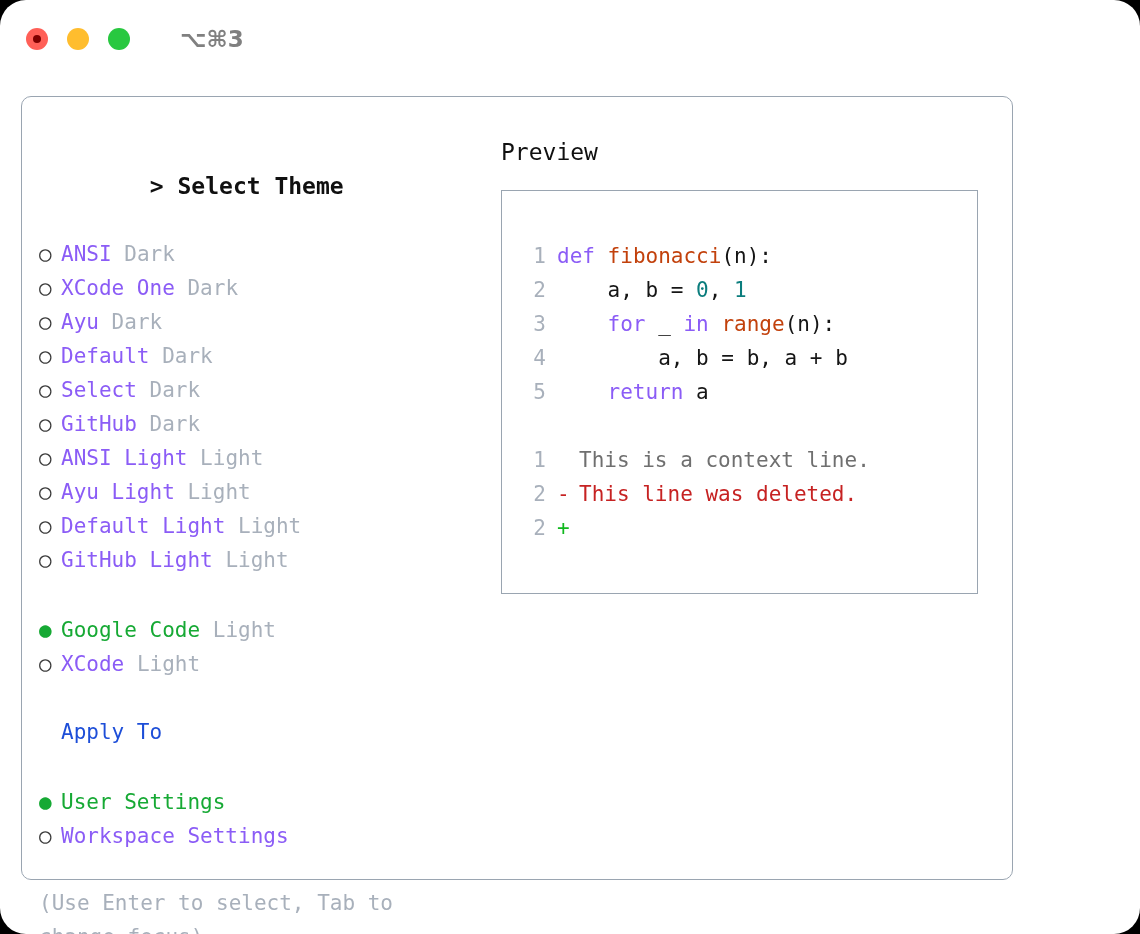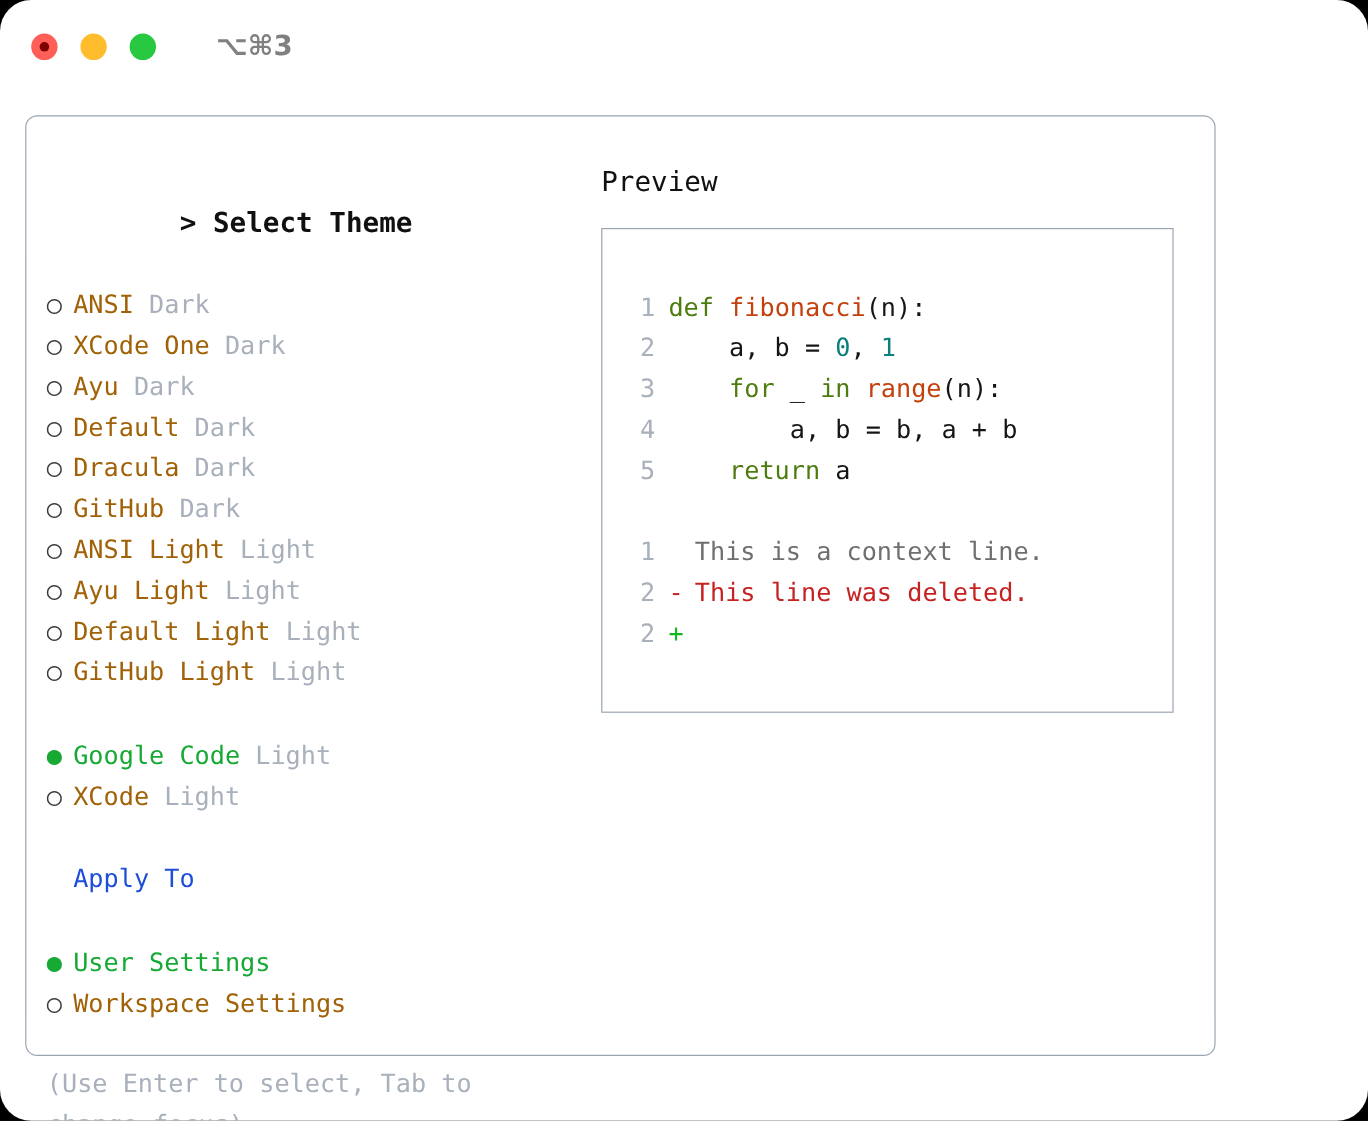--- a/index.html
+++ b/index.html
@@ -112,21 +112,21 @@
     white-space: pre;
   }
   .bullet {
     display: inline-block;
     width: 22px;
     flex: 0 0 22px;
     color: #3c3c3c;
     font-size: 21px;
   }
   .bullet.sel { color: #16a934; }
-  .theme-name { color: #a16207; }
+  .theme-name { color: #8b5cf6; }
   .theme-row.selected .theme-name { color: #16a934; margin-top: 36px; }
   .theme-kind { color: #a8b0bb; }
   .theme-row.selected .theme-kind { color: #a8b0bb; }
 
   .spacer-row { height: 34px; }
 
   .apply-title {
     margin-left: 22px;
     font-size: 21px;
     color: #1d4ed8;
@@ -177,21 +177,21 @@
     color: #a8b0bb;
     margin-right: 11px;
   }
   .mark {
     display: inline-block;
     width: 22px;
     flex: 0 0 22px;
     white-space: pre;
   }
 
-  .tok-kw   { color: #4d7c0f; }
+  .tok-kw   { color: #8b5cf6; }
   .tok-fn   { color: #c2410c; }
   .tok-num  { color: #0b7d7d; }
   .tok-txt  { color: #151515; }
   .tok-punc { color: #151515; }
 
   .diff-gap { height: 34px; }
   .diff-ctx  { color: #6f6f6f; }
   .diff-ctx .mark { color: #6f6f6f; }
   .diff-del  { color: #c62222; }
   .diff-del .mark { color: #c62222; }
@@ -218,21 +218,21 @@
 
       <div class="section-title">
         <span class="caret">&gt;</span><span> </span><span>Select Theme</span>
       </div>
 
       <div class="theme-list" id="theme-list">
           <div class="theme-row"><span class="bullet">○</span><span class="theme-name">ANSI</span><span> </span><span class="theme-kind">Dark</span></div>
           <div class="theme-row"><span class="bullet">○</span><span class="theme-name">XCode One</span><span> </span><span class="theme-kind">Dark</span></div>
           <div class="theme-row"><span class="bullet">○</span><span class="theme-name">Ayu</span><span> </span><span class="theme-kind">Dark</span></div>
           <div class="theme-row"><span class="bullet">○</span><span class="theme-name">Default</span><span> </span><span class="theme-kind">Dark</span></div>
-          <div class="theme-row"><span class="bullet">○</span><span class="theme-name">Dracula</span><span> </span><span class="theme-kind">Dark</span></div>
+          <div class="theme-row"><span class="bullet">○</span><span class="theme-name">Select</span><span> </span><span class="theme-kind">Dark</span></div>
           <div class="theme-row"><span class="bullet">○</span><span class="theme-name">GitHub</span><span> </span><span class="theme-kind">Dark</span></div>
           <div class="theme-row"><span class="bullet">○</span><span class="theme-name">ANSI Light</span><span> </span><span class="theme-kind">Light</span></div>
           <div class="theme-row"><span class="bullet">○</span><span class="theme-name">Ayu Light</span><span> </span><span class="theme-kind">Light</span></div>
           <div class="theme-row"><span class="bullet">○</span><span class="theme-name">Default Light</span><span> </span><span class="theme-kind">Light</span></div>
           <div class="theme-row"><span class="bullet">○</span><span class="theme-name">GitHub Light</span><span> </span><span class="theme-kind">Light</span></div>
           <div class="theme-row selected"><span class="bullet sel">●</span><span class="theme-name">Google Code</span><span> </span><span class="theme-kind">Light</span></div>
           <div class="theme-row"><span class="bullet">○</span><span class="theme-name">XCode</span><span> </span><span class="theme-kind">Light</span></div>
         </div>
 
       <div class="spacer-row"></div>

